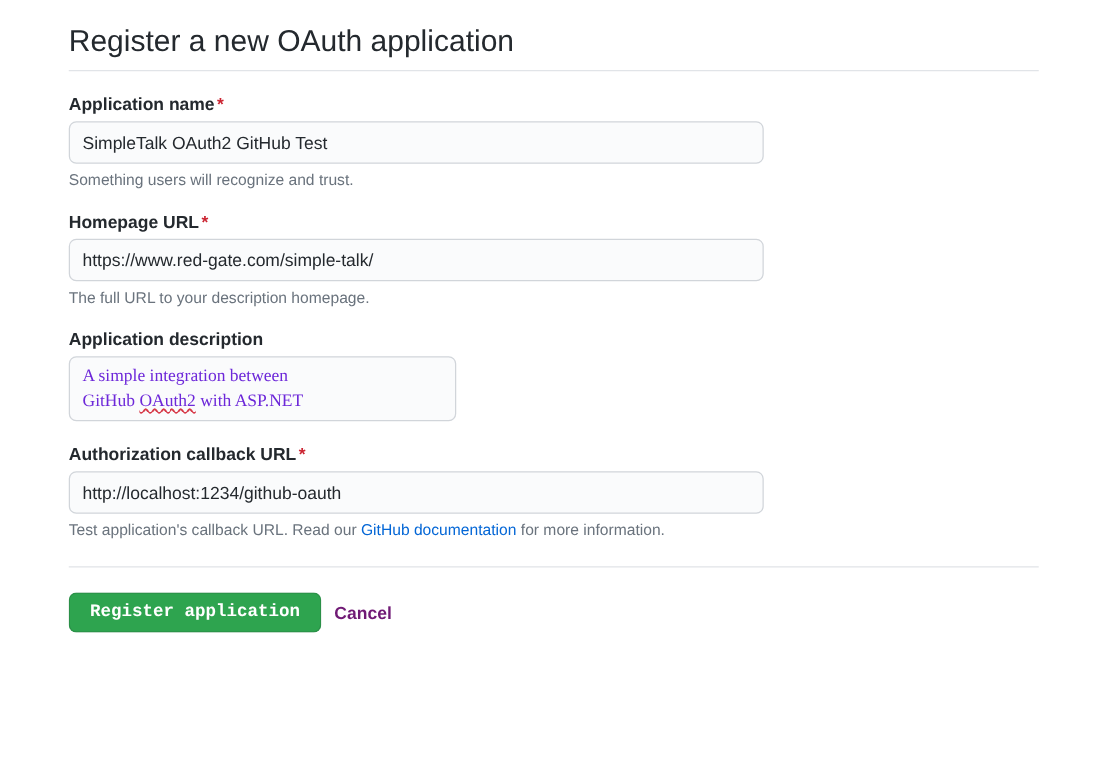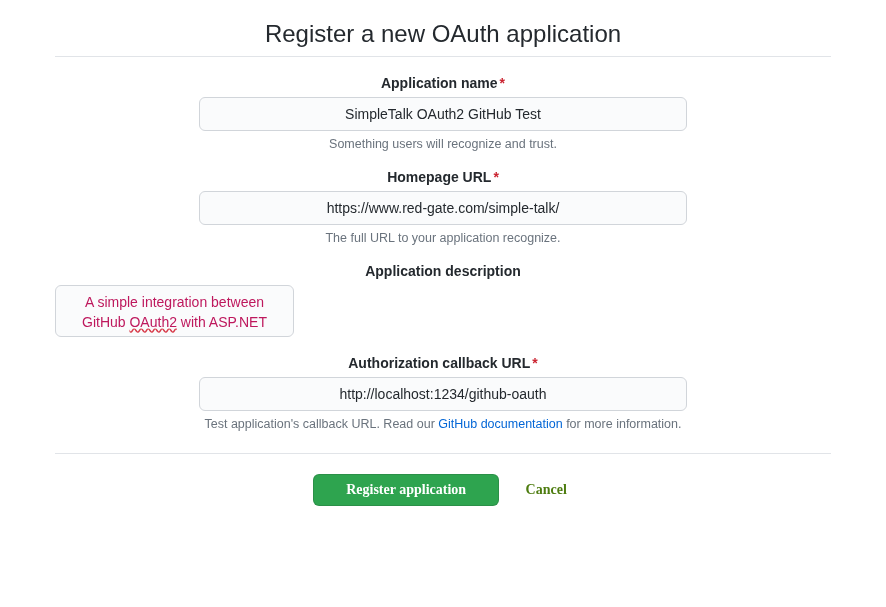--- a/index.html
+++ b/index.html
@@ -1,17 +1,16 @@
 <!DOCTYPE html>
 <html><head>
   <meta charset="utf-8">
   <style>
     * {
       box-sizing: border-box;
-      text-align: center;
     }
     body {
       font-family: -apple-system, BlinkMacSystemFont, "Segoe UI", Helvetica, Arial, sans-serif;
       color: #24292e;
       margin: 0;
       padding: 0;
       background: #ffffff;
     }
     .container {
       width: 886px;
@@ -32,83 +31,82 @@
       font-weight: 600;
       font-size: 14px;
       margin-bottom: 6px;
       color: #24292e;
     }
     .required {
       color: #cb2431;
       margin-left: 2px;
     }
     .text-input {
-      width: 488px;
+      width: 556px;
       padding: 6px 10px;
       font-size: 14px;
       line-height: 20px;
       border: 1px solid #d1d5da;
       border-radius: 6px;
       background-color: #fafbfc;
       outline: none;
       color: #24292e;
       font-family: inherit;
     }
     .textarea {
-      width: 239px;
+      width: 310px;
       height: 52px;
       padding: 6px 10px;
       font-size: 14px;
       line-height: 20px;
       border: 1px solid #d1d5da;
       border-radius: 6px;
       background-color: #fafbfc;
       outline: none;
-      color: #be185d;
+      color: #6d28d9;
       resize: both;
-      font-family: Liberation Sans, sans-serif;
+      font-family: Liberation Serif, serif;
     }
     .note {
       font-size: 12.5px;
       color: #6a737d;
       margin-top: 6px;
     }
     .note a {
       color: #0366d6;
       text-decoration: none;
     }
     .form-actions {
       margin-top: 22px;
       padding-top: 20px;
       border-top: 1px solid #e1e4e8;
     }
     .btn-primary {
       display: inline-block;
-      padding: 7px 32px;
+      padding: 7px 16px;
       font-size: 14px;
       font-weight: 600;
       color: #ffffff;
       background-color: #2ea44f;
       border: 1px solid rgba(27,31,35,0.15);
       border-radius: 6px;
       cursor: pointer;
       vertical-align: middle;
-      font-family: Liberation Serif, serif;
+      font-family: Liberation Mono, monospace;
     }
     .btn-cancel {
       display: inline-block;
-      margin-left: 16px;
       font-size: 14px;
       font-weight: 600;
-      color: #4d7c0f;
+      color: #701a75;
       background: transparent;
       border: none;
       cursor: pointer;
       vertical-align: middle;
-      font-family: Liberation Serif, serif;
+      font-family: Liberation Sans, sans-serif;
     }
     .spellerr {
       text-decoration-line: underline;
       text-decoration-style: wavy;
       text-decoration-color: #d73a49;
     }
   </style>
 </head>
 <body>
 
@@ -117,21 +115,21 @@
 
   <div class="form-group">
     <label><span>Application name</span><span class="required">*</span></label>
     <input type="text" class="text-input" value="SimpleTalk OAuth2 GitHub Test" style="">
     <div class="note">Something users will recognize and trust.</div>
   </div>
 
   <div class="form-group">
     <label><span>Homepage URL</span><span class="required">*</span></label>
     <input type="text" class="text-input" value="https://www.red-gate.com/simple-talk/" style="">
-    <div class="note">The full URL to your application recognize.</div>
+    <div class="note">The full URL to your description homepage.</div>
   </div>
 
   <div class="form-group">
     <label>Application description</label>
     <div class="textarea" contenteditable="true" style=""><span>A simple integration between </span><br><span>GitHub </span><span class="spellerr">OAuth2</span><span> with ASP.NET</span></div>
   </div>
 
   <div class="form-group">
     <label><span>Authorization callback URL</span><span class="required">*</span></label>
     <input type="text" class="text-input" value="http://localhost:1234/github-oauth" style="">

